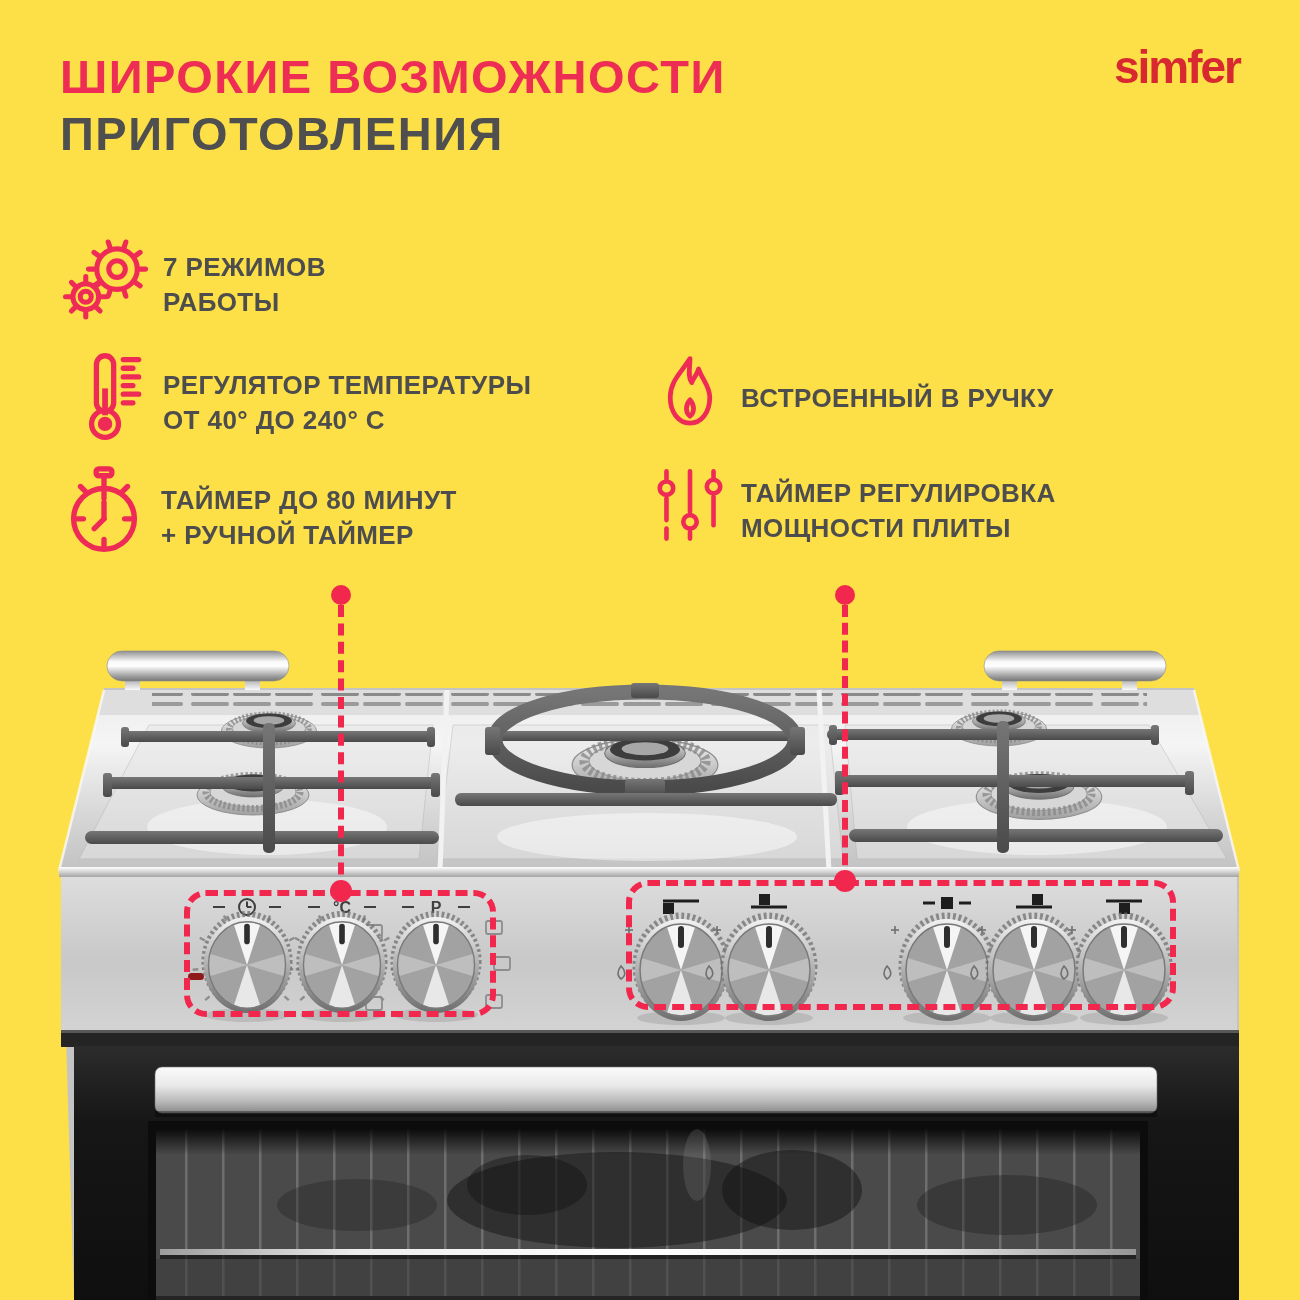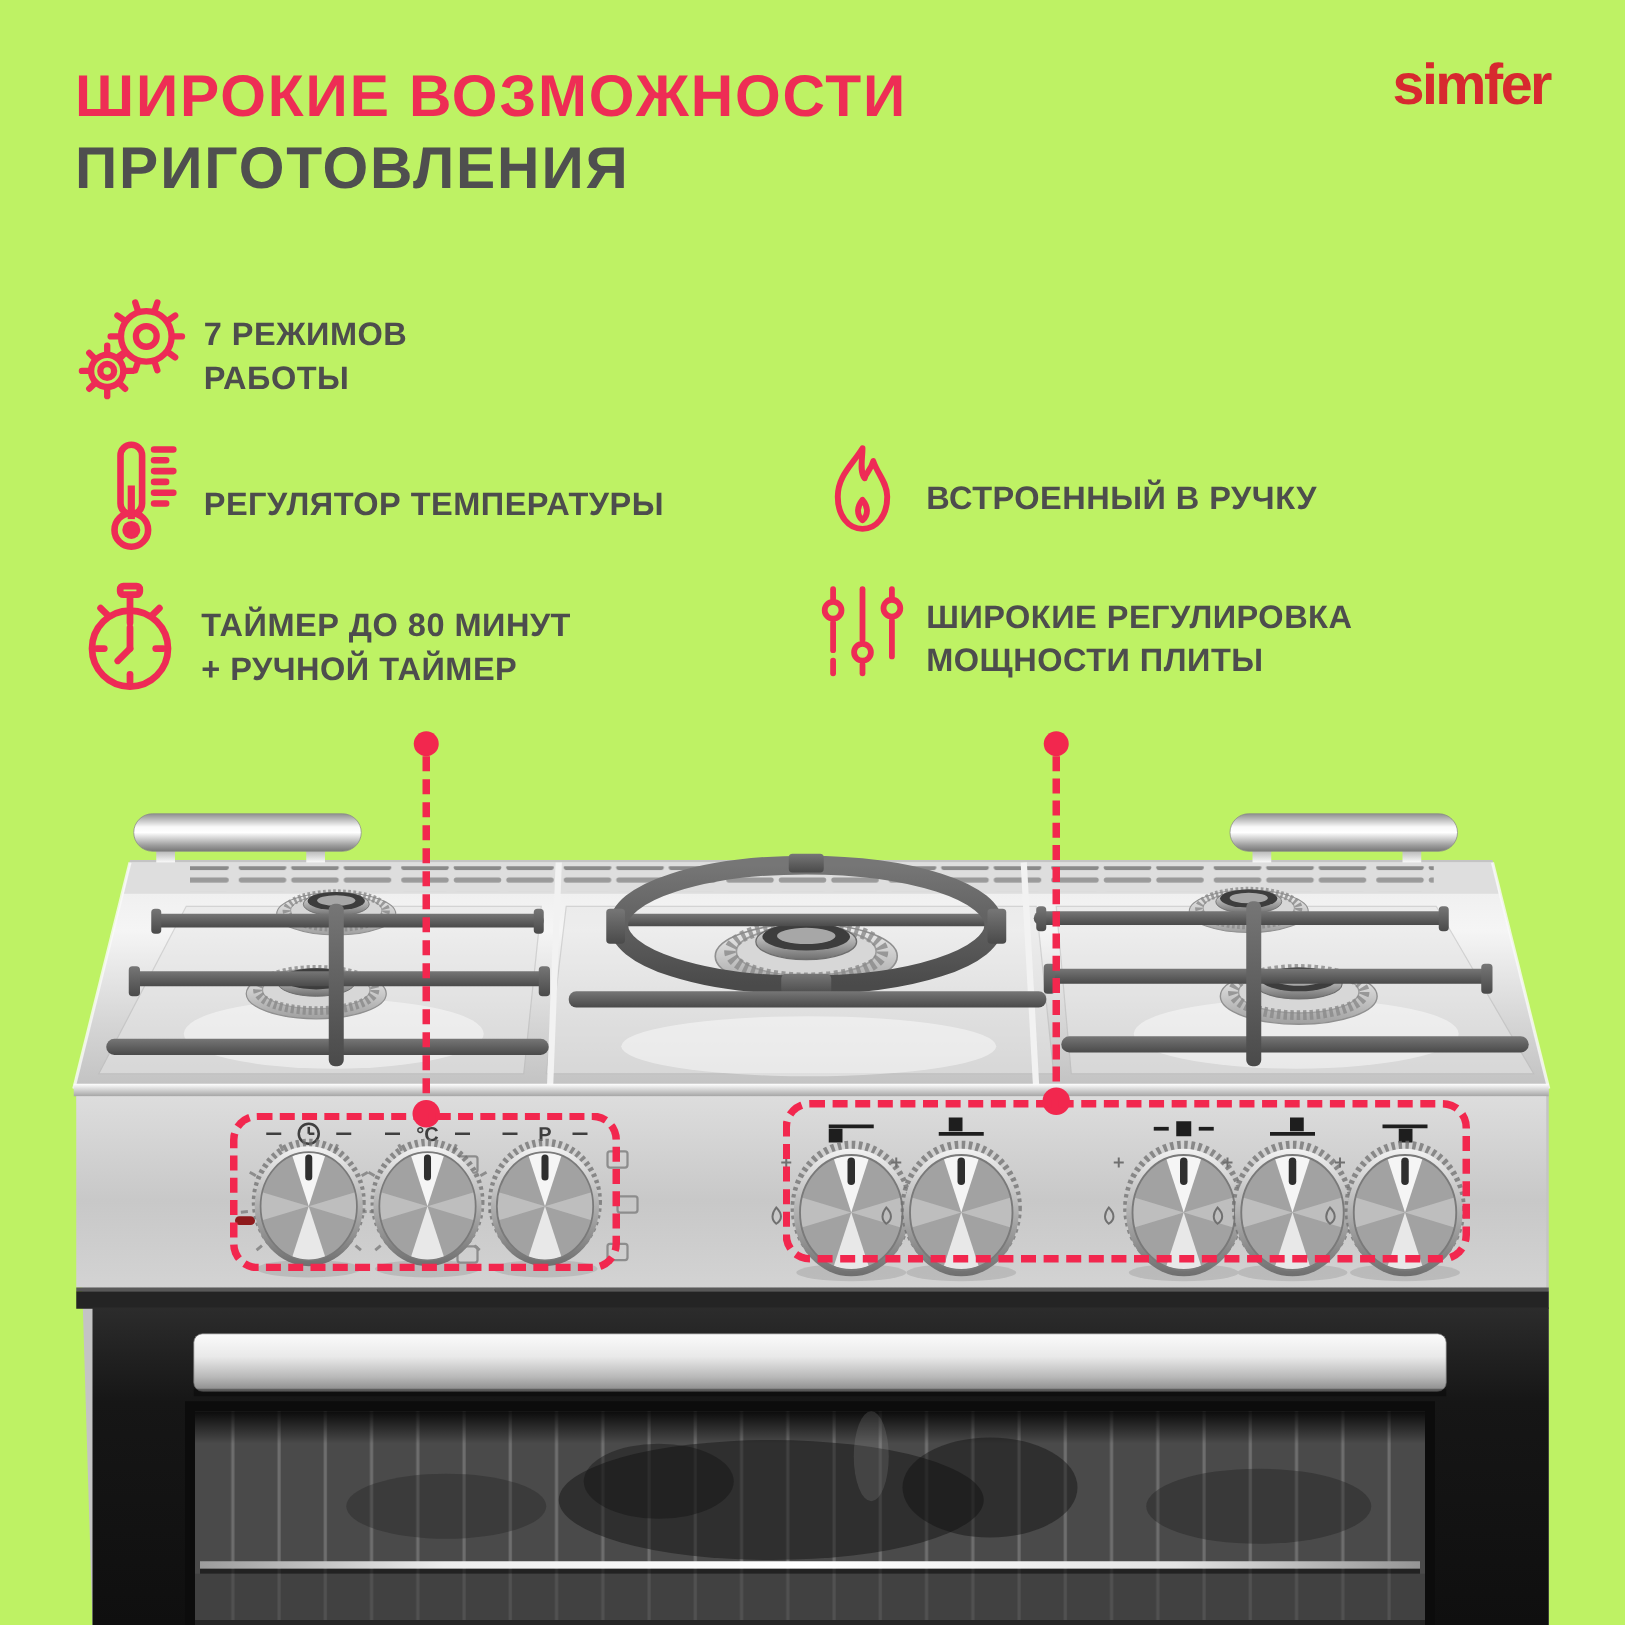--- a/index.html
+++ b/index.html
@@ -1,17 +1,17 @@
 <!DOCTYPE html>
 <html style="--accent: #EE2B56; --callout: #F2274E; --logo-red: #D7292F; --title-red: #EE2D55; --title-gray: #4F4F4F; --text-gray: #4D4D4D;"><head>
 <meta charset="utf-8">
 <style>
   html,body{margin:0;padding:0;background:#ffffff;}
   .canvas{
-    position:relative;width:1300px;height:1300px;background:#bef264;overflow:hidden;
+    position:relative;width:1300px;height:1300px;background:#fde047;overflow:hidden;
     font-family:"Liberation Sans",sans-serif;
   }
   
   .title{position:absolute;left:60px;top:48px;font-weight:bold;font-size:47px;
          letter-spacing:1.5px;line-height:57px;white-space:nowrap;}
   .title .l1{color:var(--title-red);}
   .title .l2{color:var(--title-gray);}
   .logo{position:absolute;top:40px;right:60px;font-size:46px;font-weight:bold;
         color:var(--logo-red);letter-spacing:-2px;}
   
@@ -98,20 +98,21 @@
         <line x1="68" y1="10" x2="84" y2="10"></line>
           <line x1="68" y1="19" x2="78" y2="19"></line>
         <line x1="68" y1="28" x2="84" y2="28"></line>
           <line x1="68" y1="37" x2="78" y2="37"></line>
         <line x1="68" y1="46" x2="84" y2="46"></line>
           <line x1="68" y1="55" x2="78" y2="55"></line>
       </svg>
     </span>
     <div class="ftext">
       <div>РЕГУЛЯТОР ТЕМПЕРАТУРЫ</div>
+      <div>ОТ 40° ДО 240° С</div>
     </div>
   </div>
 
   <div class="feature" id="f3">
     <span class="ficon w100">
       <svg width="98" height="98" viewBox="0 0 100 100" fill="none" stroke="currentColor" stroke-width="5.5" stroke-linecap="round">
         <circle cx="50" cy="58" r="31"></circle>
         <line x1="50" y1="31" x2="50" y2="37"></line>
           <line x1="77" y1="58" x2="71" y2="58"></line>
         <line x1="50" y1="85" x2="50" y2="79"></line>
@@ -151,21 +152,21 @@
           <line x1="22" y1="78" x2="22" y2="90"></line>
         <line x1="50" y1="10" x2="50" y2="58"></line>
           <circle cx="50" cy="70" r="8"></circle>
         <line x1="50" y1="82" x2="50" y2="90"></line>
         <line x1="78" y1="10" x2="78" y2="17"></line>
           <circle cx="78" cy="28" r="8"></circle>
         <line x1="78" y1="40" x2="78" y2="74"></line>
       </svg>
     </span>
     <div class="ftext">
-      <div>ШИРОКИЕ РЕГУЛИРОВКА</div>
+      <div>ТАЙМЕР РЕГУЛИРОВКА</div>
       <div>МОЩНОСТИ ПЛИТЫ</div>
     </div>
   </div>
 
   <div class="stove">
     <svg width="1186" height="655" viewBox="0 0 1186 655">
       <defs>
         <linearGradient id="steelTop" x1="0" y1="0" x2="0" y2="1">
           <stop offset="0" stop-color="#ececec"></stop>
             <stop offset=".3" stop-color="#f5f5f5"></stop>

